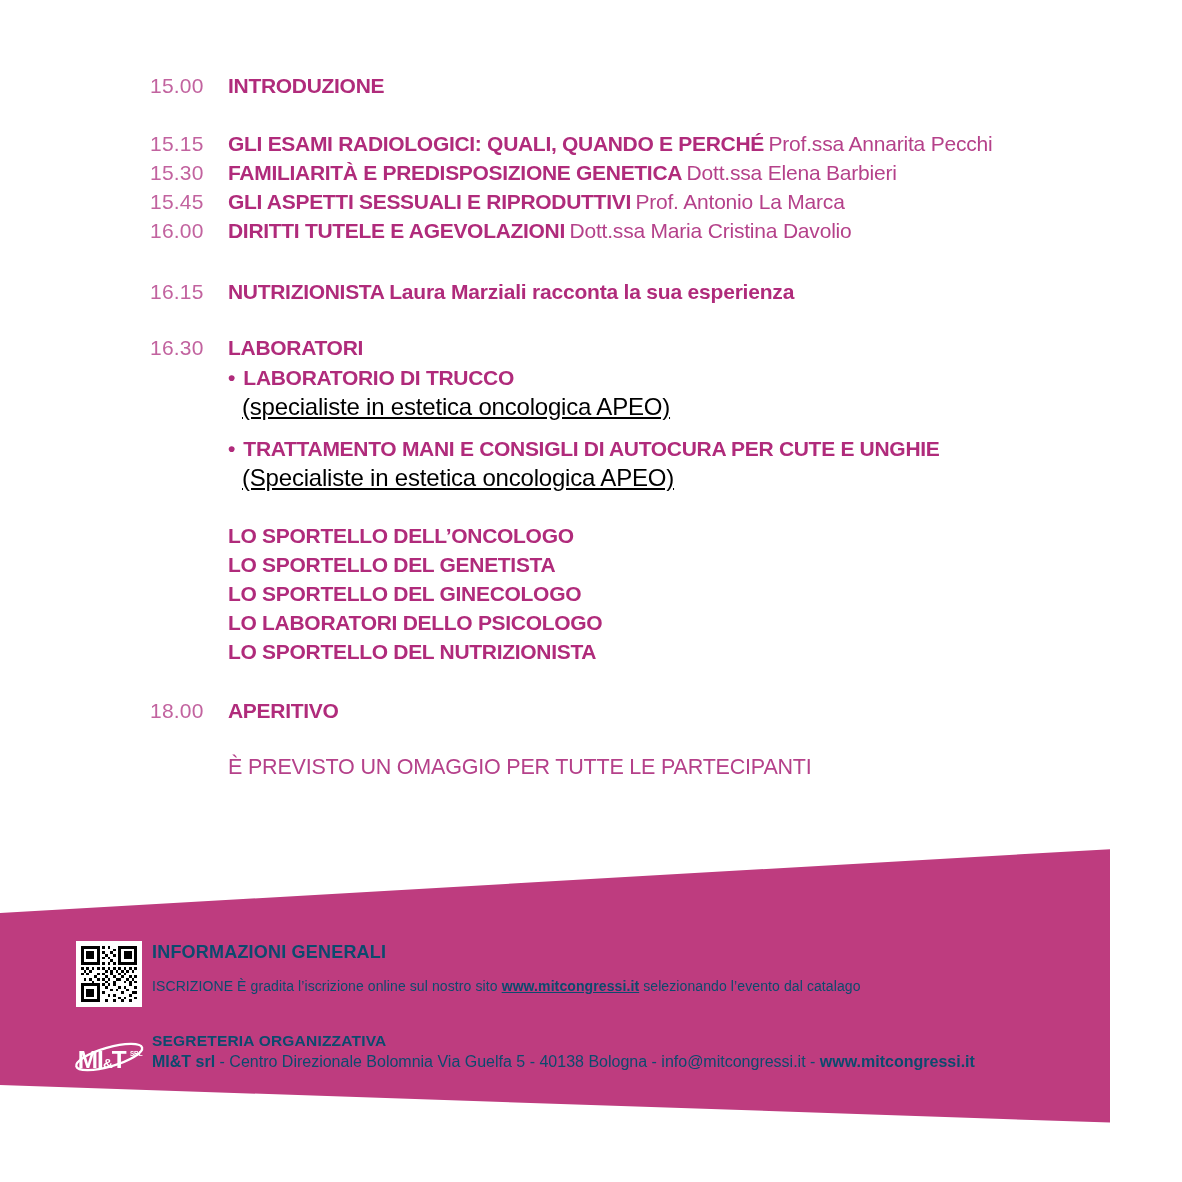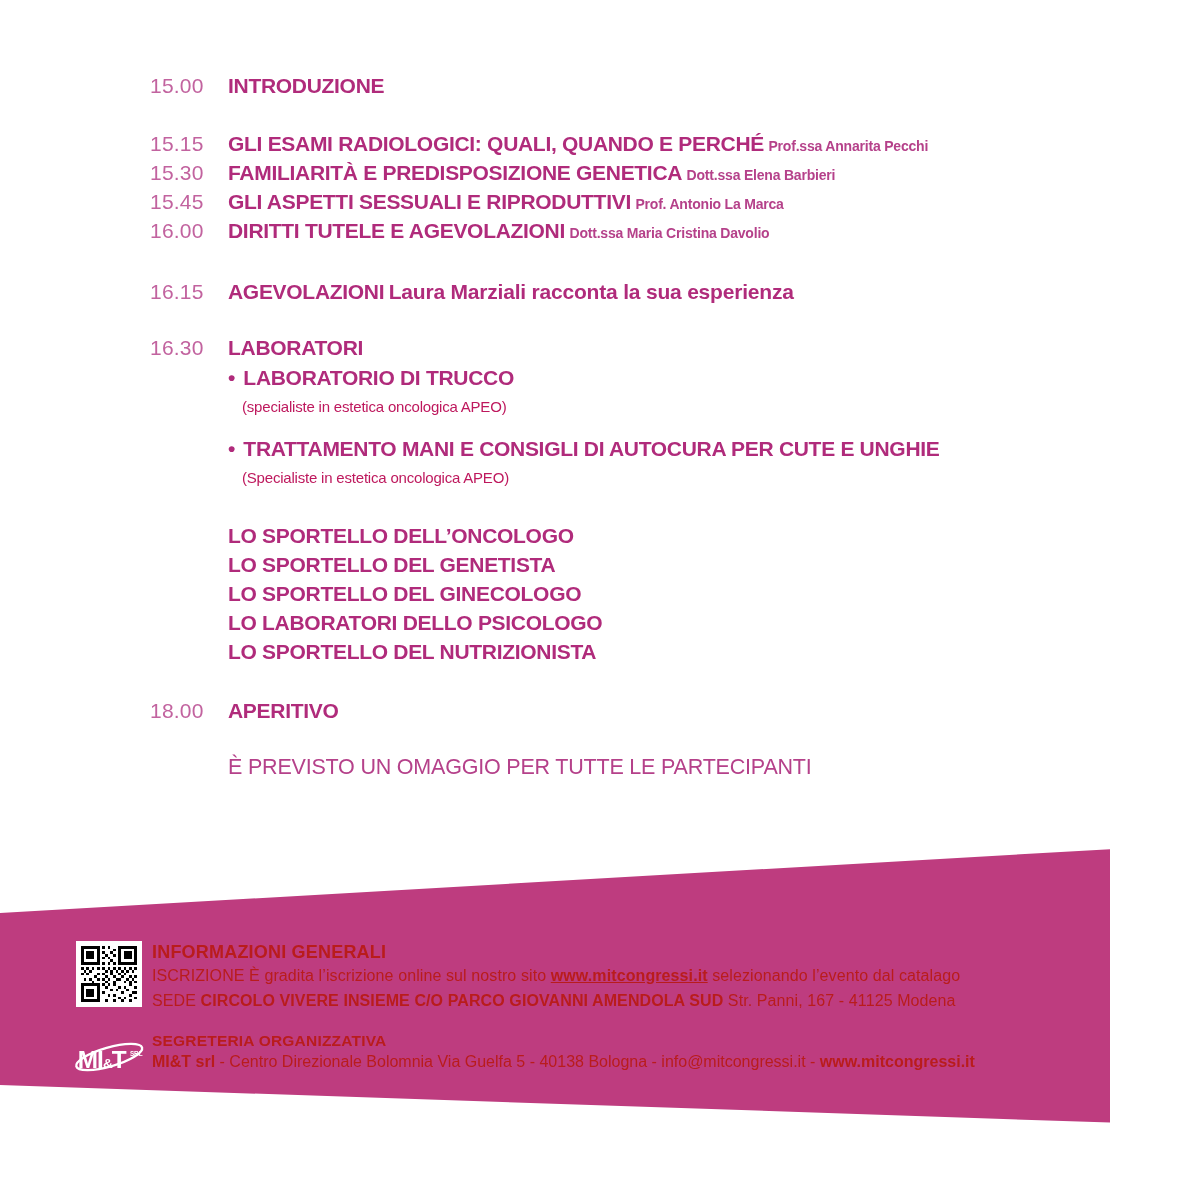--- a/index.html
+++ b/index.html
@@ -8,39 +8,39 @@
     overflow:hidden;font-family:"Liberation Sans",sans-serif;
   }
   
   .row{position:absolute;left:0;width:1182px;line-height:29px;white-space:nowrap;}
   .time{
     position:absolute;left:150px;top:0;
     font-size:21px;font-weight:normal;color:#c2639f;letter-spacing:.2px;
   }
   .content{position:absolute;left:228px;top:0;}
   .title{font-size:21px;font-weight:bold;color:#b02b7b;letter-spacing:-.3px;}
-  .speaker{font-size:14px;font-weight:bold;color:#b5418a;letter-spacing:-.2px;}
+  .speaker{font-size:21px;font-weight:normal;color:#b5418a;letter-spacing:-.2px;}
   .speaker-italic{font-size:21px;font-weight:bold;color:#b02b7b;letter-spacing:-.2px;}
   .bullet{font-size:21px;font-weight:bold;color:#b02b7b;margin-right:8px;}
-  .note{font-size:15px;font-weight:normal;color:#be185d;letter-spacing:-.2px;}
+  .note{font-size:24px;font-weight:normal;color:#000000;letter-spacing:-.2px;text-decoration:underline;}
   .gift{font-size:21.5px;font-weight:normal;color:#b5418a;letter-spacing:-.2px;}
   
   .band{
     position:absolute;left:0;top:0;width:1182px;height:1182px;z-index:0;
     background:#be3c7f;
     clip-path:polygon(0 913px,1182px 845px,1182px 1125px,0 1085px);
   }
   .footer-el{position:absolute;z-index:2;}
   .qr{
     left:76px;top:941px;width:56px;height:56px;background:#ffffff;padding:5px;
   }
   .qr svg{display:block;width:56px;height:56px;}
-  .f-line{left:152px;white-space:nowrap;color:#b91c1c;}
+  .f-line{left:152px;white-space:nowrap;color:#0c4a6e;}
   .f-title{top:942px;font-size:18px;font-weight:bold;letter-spacing:.2px;}
-  .f-text{font-size:16px;font-weight:normal;letter-spacing:.1px;}
+  .f-text{font-size:14px;font-weight:normal;letter-spacing:.1px;margin-top:11px;}
   .f-bold{font-weight:bold;}
   .f-link{font-weight:bold;text-decoration:underline;}
   .line2{top:967px;}
   .line3{top:992px;}
   .org-title{top:1032px;font-size:15.5px;font-weight:bold;letter-spacing:.2px;}
   .org-line{top:1053px;font-size:16px;}
   .logo{left:73px;top:1030px;width:76px;height:54px;}
   .logo svg{display:block;width:76px;height:54px;}
 </style>
 </head>
@@ -83,21 +83,21 @@
     <span class="time">16.00</span>
     <span class="content">
       <span class="title">DIRITTI TUTELE E AGEVOLAZIONI</span>
       <span class="speaker">Dott.ssa Maria Cristina Davolio</span>
     </span>
   </div>
 
   <div class="row" style="top:277px">
     <span class="time">16.15</span>
     <span class="content">
-      <span class="title">AGEVOLAZIONI</span>
+      <span class="title">NUTRIZIONISTA</span>
       <span class="speaker-italic">Laura Marziali racconta la sua esperienza</span>
     </span>
   </div>
 
   <div class="row" style="top:333px">
     <span class="time">16.30</span>
     <span class="content"><span class="title">LABORATORI</span></span>
   </div>
 
   <div class="row" style="top:363px">
@@ -174,25 +174,20 @@
 
   <div class="footer-el f-line f-title">INFORMAZIONI GENERALI</div>
 
   <div class="footer-el f-line f-text line2">
     <span>ISCRIZIONE È</span>
     <span>gradita l’iscrizione online sul nostro sito</span>
     <span class="f-link">www.mitcongressi.it</span>
     <span>selezionando l’evento dal catalago</span>
   </div>
 
-  <div class="footer-el f-line f-text line3">
-    <span>SEDE</span>
-    <span class="f-bold">CIRCOLO VIVERE INSIEME C/O PARCO GIOVANNI AMENDOLA SUD</span>
-    <span>Str. Panni, 167 - 41125 Modena</span>
-  </div>
 
   <div class="footer-el logo">
     <svg viewBox="0 0 84 60">
       <g fill="none" stroke="#ffffff" stroke-width="2.6">
         <ellipse cx="40" cy="30" rx="38" ry="10.5" transform="rotate(-16 40 30)"></ellipse>
       </g>
       <text x="5" y="42" fill="#ffffff" font-family="Liberation Sans, sans-serif" font-weight="bold" font-size="27" letter-spacing="-1">MI<tspan font-size="15">&amp;</tspan>T</text>
       <text x="63" y="29" fill="#ffffff" font-family="Liberation Sans, sans-serif" font-weight="bold" font-size="7">SRL</text>
     </svg>
   </div>

